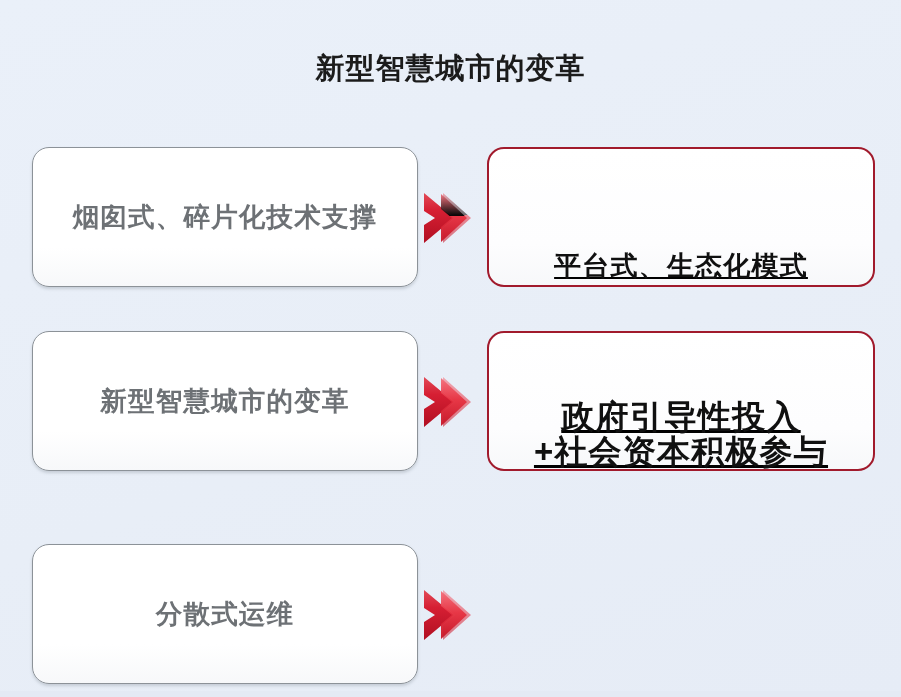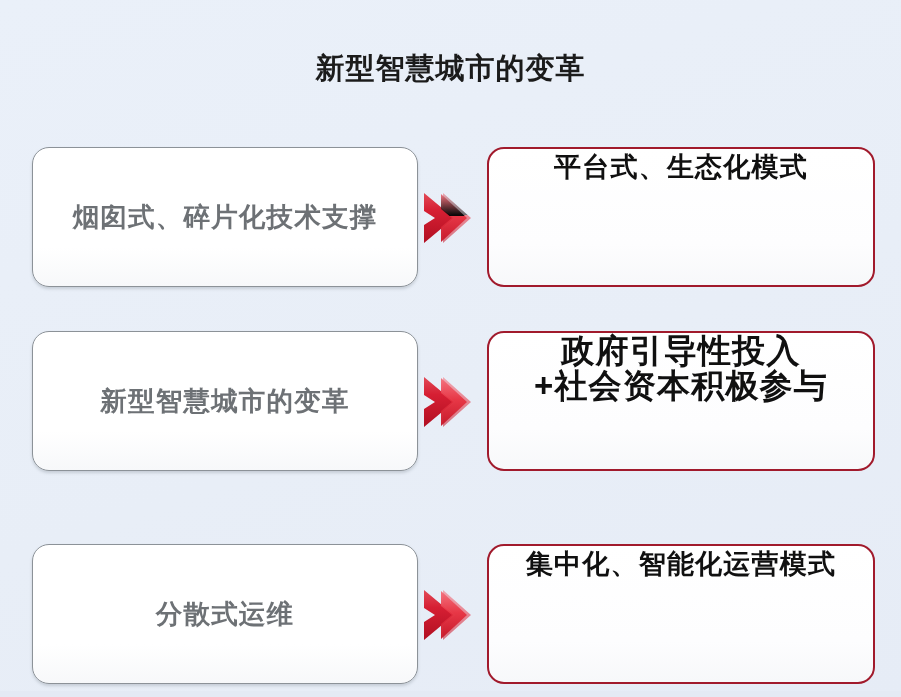--- a/index.html
+++ b/index.html
@@ -75,22 +75,23 @@
     position: absolute;
     left: 487px;
     top: 0;
     width: 388px;
     height: 140px;
     box-sizing: border-box;
     background: linear-gradient(180deg, #ffffff 0%, #fdfdfe 70%, #f7f8fa 100%);
     border: 2.4px solid #a11a2c;
     border-radius: 17px;
     display: flex;
-    align-items: flex-start;
+    align-items: flex-end;
     justify-content: center;
+    text-decoration: underline;
   }
   .card-new .label {
     font-size: 27px;
     font-weight: bold;
     color: #101010;
     letter-spacing: 1.2px;
     text-align: center;
     line-height: 37px;
     white-space: pre-line;
   }
@@ -202,19 +203,16 @@
             <stop offset="45%" stop-color="#e73342"></stop>
             <stop offset="100%" stop-color="#c51527"></stop>
           </linearGradient>
         </defs>
         <polygon points="22,3 50,28 22,53 22,38 34,28 22,18" fill="url(#gB3)" opacity="0.55"></polygon>
         <polygon points="3,3 33,28 3,53 3,35 14,28 3,21" fill="url(#gA3)"></polygon>
         <polygon points="20,4 46,28 20,52 20,37 31,28 20,19" fill="url(#gB3)" opacity="0.95"></polygon>
       </svg>
     </div>
 
-    <div class="card-new">
-      <div class="label">集中化、智能化运营模式</div>
-    </div>
   </div>
 
   <div class="bottom-edge"></div>
 </div>
 
 </body></html>

